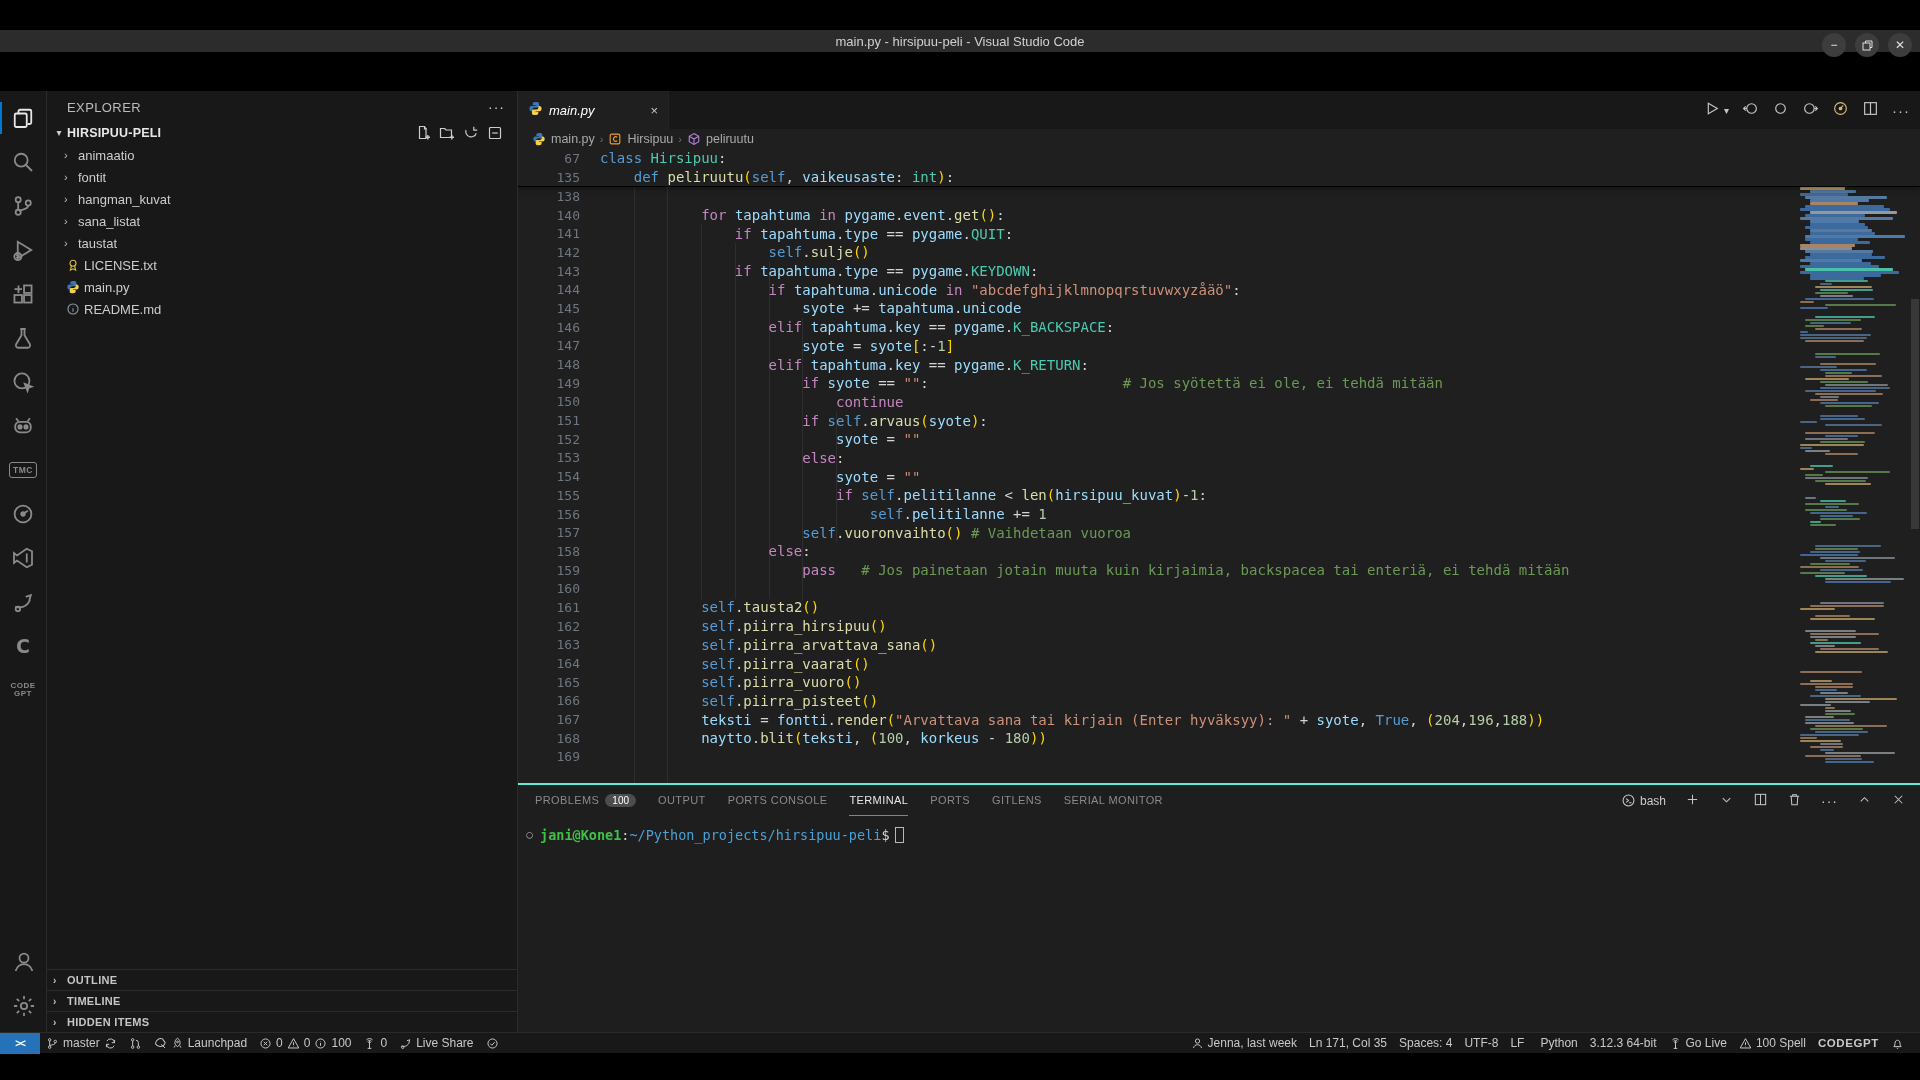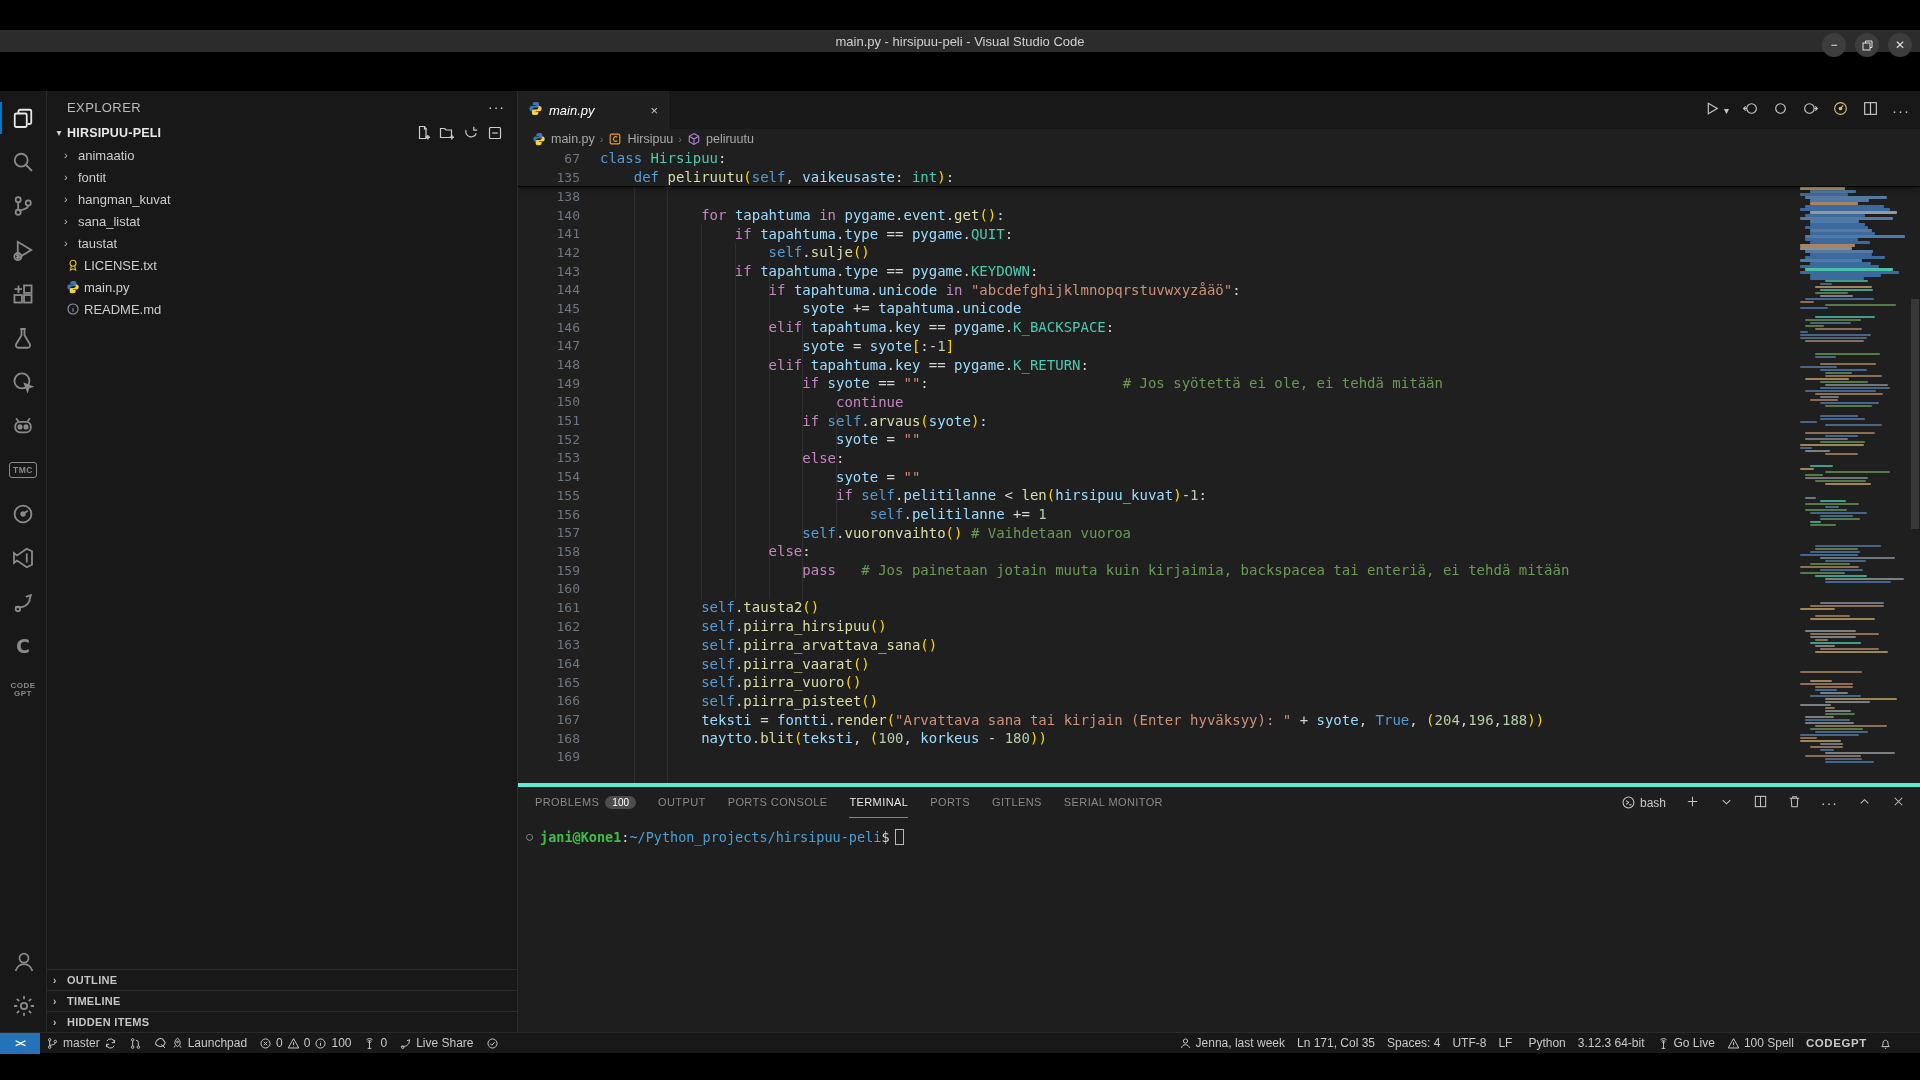--- a/index.html
+++ b/index.html
@@ -78,21 +78,21 @@
   .tk-kw{color:#C586C0} .tk-def{color:#569CD6} .tk-cls{color:#4EC9B0} .tk-fn{color:#DCDCAA}
   .tk-var{color:#9CDCFE} .tk-str{color:#CE9178} .tk-num{color:#B5CEA8} .tk-cmt{color:#6A9955}
   .tk-br{color:#ffd700} .tk-op{color:#d4d4d4} .tk-txt{color:#d4d4d4} .tk-const{color:#4EC9B0}
   .indent-guide { position:absolute; width:1px; background:rgba(255,255,255,.07); z-index:1; }
   
   #minimap { position:absolute; right:10px; top:0; width:112px; bottom:0; z-index:2; }
   .mm-row { position:absolute; height:2px; border-radius:1px; opacity:.75; }
   #scrollbar { position:absolute; right:0; top:0; width:10px; bottom:0; }
   #scroll-slider { position:absolute; left:1px; width:8px; top:150px; height:230px; background:rgba(121,121,121,.28); }
   
-  #panel { height:249px; border-top:4px solid #5eead4; background:#1e1e1e; position:relative;text-align:center; }
+  #panel { height:249px; border-top:2px solid #5eead4; background:#1e1e1e; position:relative;text-align:center; }
   #panel-tabs { height:31px; display:flex; align-items:center; gap:22px; padding-left:17px; }
   .ptab { font-size:11px; letter-spacing:.4px; color:#8a8a8a; height:31px; display:flex; align-items:center; gap:6px; border-bottom:1px solid transparent; }
   .ptab.active { color:#e7e7e7; border-bottom:1px solid #3794ff; }
   .ptab .badge { background:#4d4d4d; color:#ffffff; font-size:10px; padding:1px 7px; border-radius:9px; letter-spacing:0; }
   #panel-actions { position:absolute; right:14px; top:0; height:31px; display:flex; align-items:center; gap:19px; color:#c5c5c5; }
   #panel-actions svg { width:15px; height:15px; }
   #panel-actions .shell-label { font-size:12px; color:#cccccc; display:flex; gap:4px; align-items:center; }
   #panel-actions .dots { font-size:14px; letter-spacing:1px; }
   #terminal-body { position:relative; padding:10px 0 0 0; }
   .term-line { display:flex; align-items:center; font:13.5px "DejaVu Sans Mono",monospace; }
@@ -103,21 +103,21 @@
   .t-dollar { color:#d4d4d4; }
   .t-cursor { display:inline-block; width:9px; height:16px; border:1px solid #b8b8b8; margin-left:5px; }
   
   #statusbar { position:absolute; left:0; top:1032px; width:1920px; height:21px;
     background:#181818; border-top:1px solid #2b2b2b; display:flex; align-items:center; font-size:12px; color:#c8c8c8; }
   #remote-box { width:40px; height:21px; background:#2572b8; color:#fff; display:flex;
     align-items:center; justify-content:center; font-size:10px; font-weight:bold; letter-spacing:-1px; }
   .sb-item { display:flex; align-items:center; gap:4px; padding:0 6px; height:21px; white-space:nowrap; }
   .sb-item svg { width:13px; height:13px; }
   #status-left { display:flex; align-items:center; }
-  #status-right { margin-left:auto; display:flex; align-items:center; padding-right:22px; }
+  #status-right { margin-left:auto; display:flex; align-items:center; padding-right:10px; }
   .sb-bold { font-weight:800; letter-spacing:.6px; font-size:11.5px; }
 </style>
 </head>
 <body>
 
 <div id="screen">
 
   <div id="titlebar">
     <span class="title">main.py - hirsipuu-peli - Visual Studio Code</span>
     <div id="win-controls">

